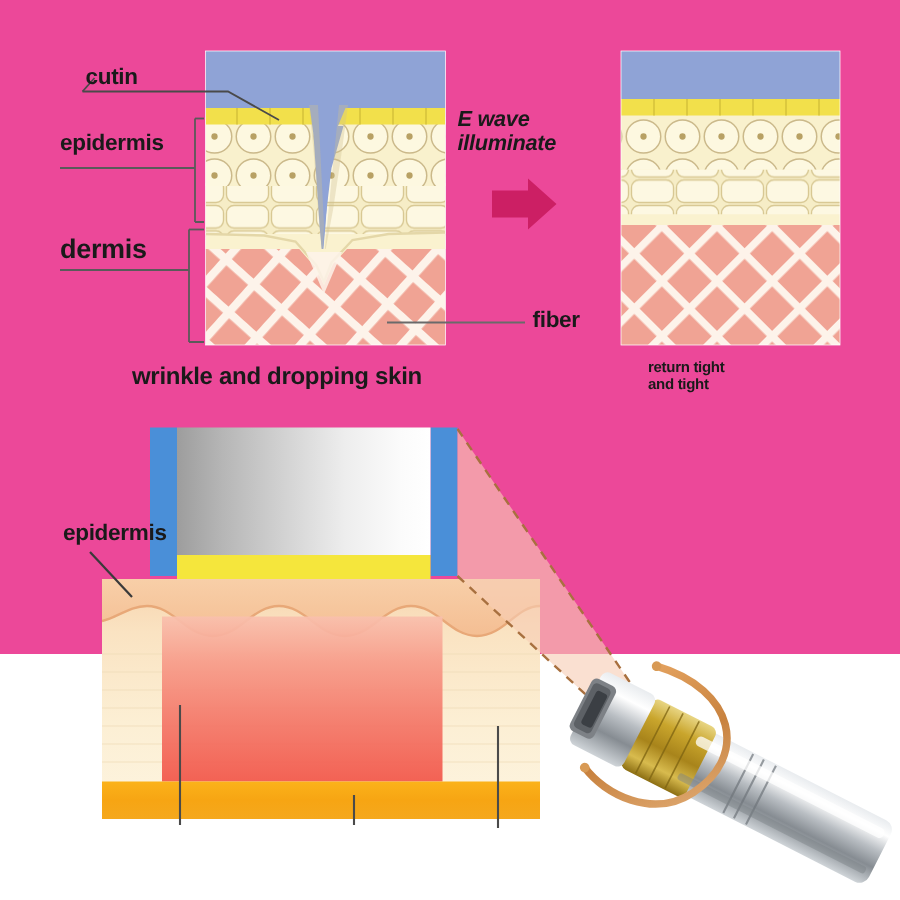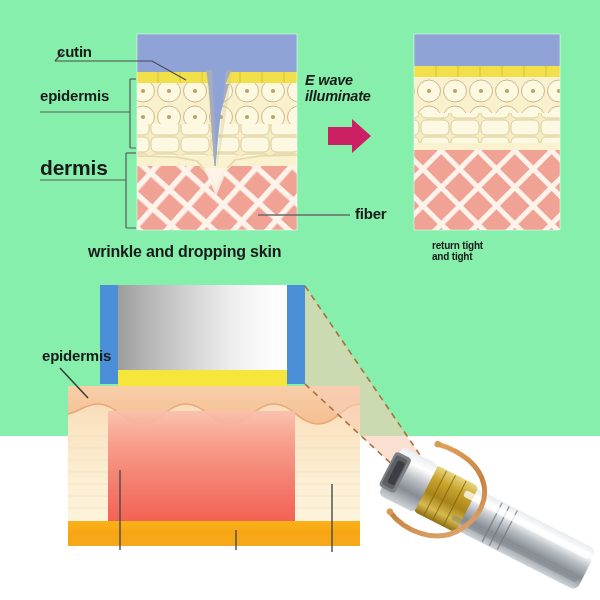--- a/index.html
+++ b/index.html
@@ -11,39 +11,39 @@
   body {
     width: 600px;
     height: 600px;
     overflow: hidden;
     font-family: "Liberation Sans", sans-serif;
   }
   #stage {
     position: relative;
     width: 600px;
     height: 436px;
-    background: #86efac;
+    background: #ec4899;
   }
   #stage > svg {
     position: absolute;
     top: 0;
     left: 0;
   }
   .lbl {
     position: absolute;
     font-family: "Liberation Sans", sans-serif;
     font-weight: bold;
     color: #1a1a1a;
     white-space: pre;
     line-height: 1.12;
     letter-spacing: -0.2px;
   }
   .lbl-cutin      { left: 57px;  top: 44px;  font-size: 15px; }
   .lbl-epidermis  { left: 40px;  top: 88px;  font-size: 15px; }
-  .lbl-dermis     { left: 40px;  top: 156px; font-size: 21px; }
+  .lbl-dermis     { left: 40px;  top: 156px; font-size: 18px; }
   .lbl-fiber      { left: 355px; top: 206px; font-size: 15px; }
   .lbl-ewave      { left: 305px; top: 72px;  font-size: 14.5px; font-style: italic; }
   .lbl-cap-left   { left: 88px;  top: 243px; font-size: 16px; }
   .lbl-cap-right  { left: 432px; top: 240px; font-size: 10px; }
   .lbl-epi2       { left: 42px;  top: 348px; font-size: 15px; }
   .lbl-cap-bottom { left: 108px; top: 551px; font-size: 15.5px; }
 </style>
 </head>
 <body>
 

